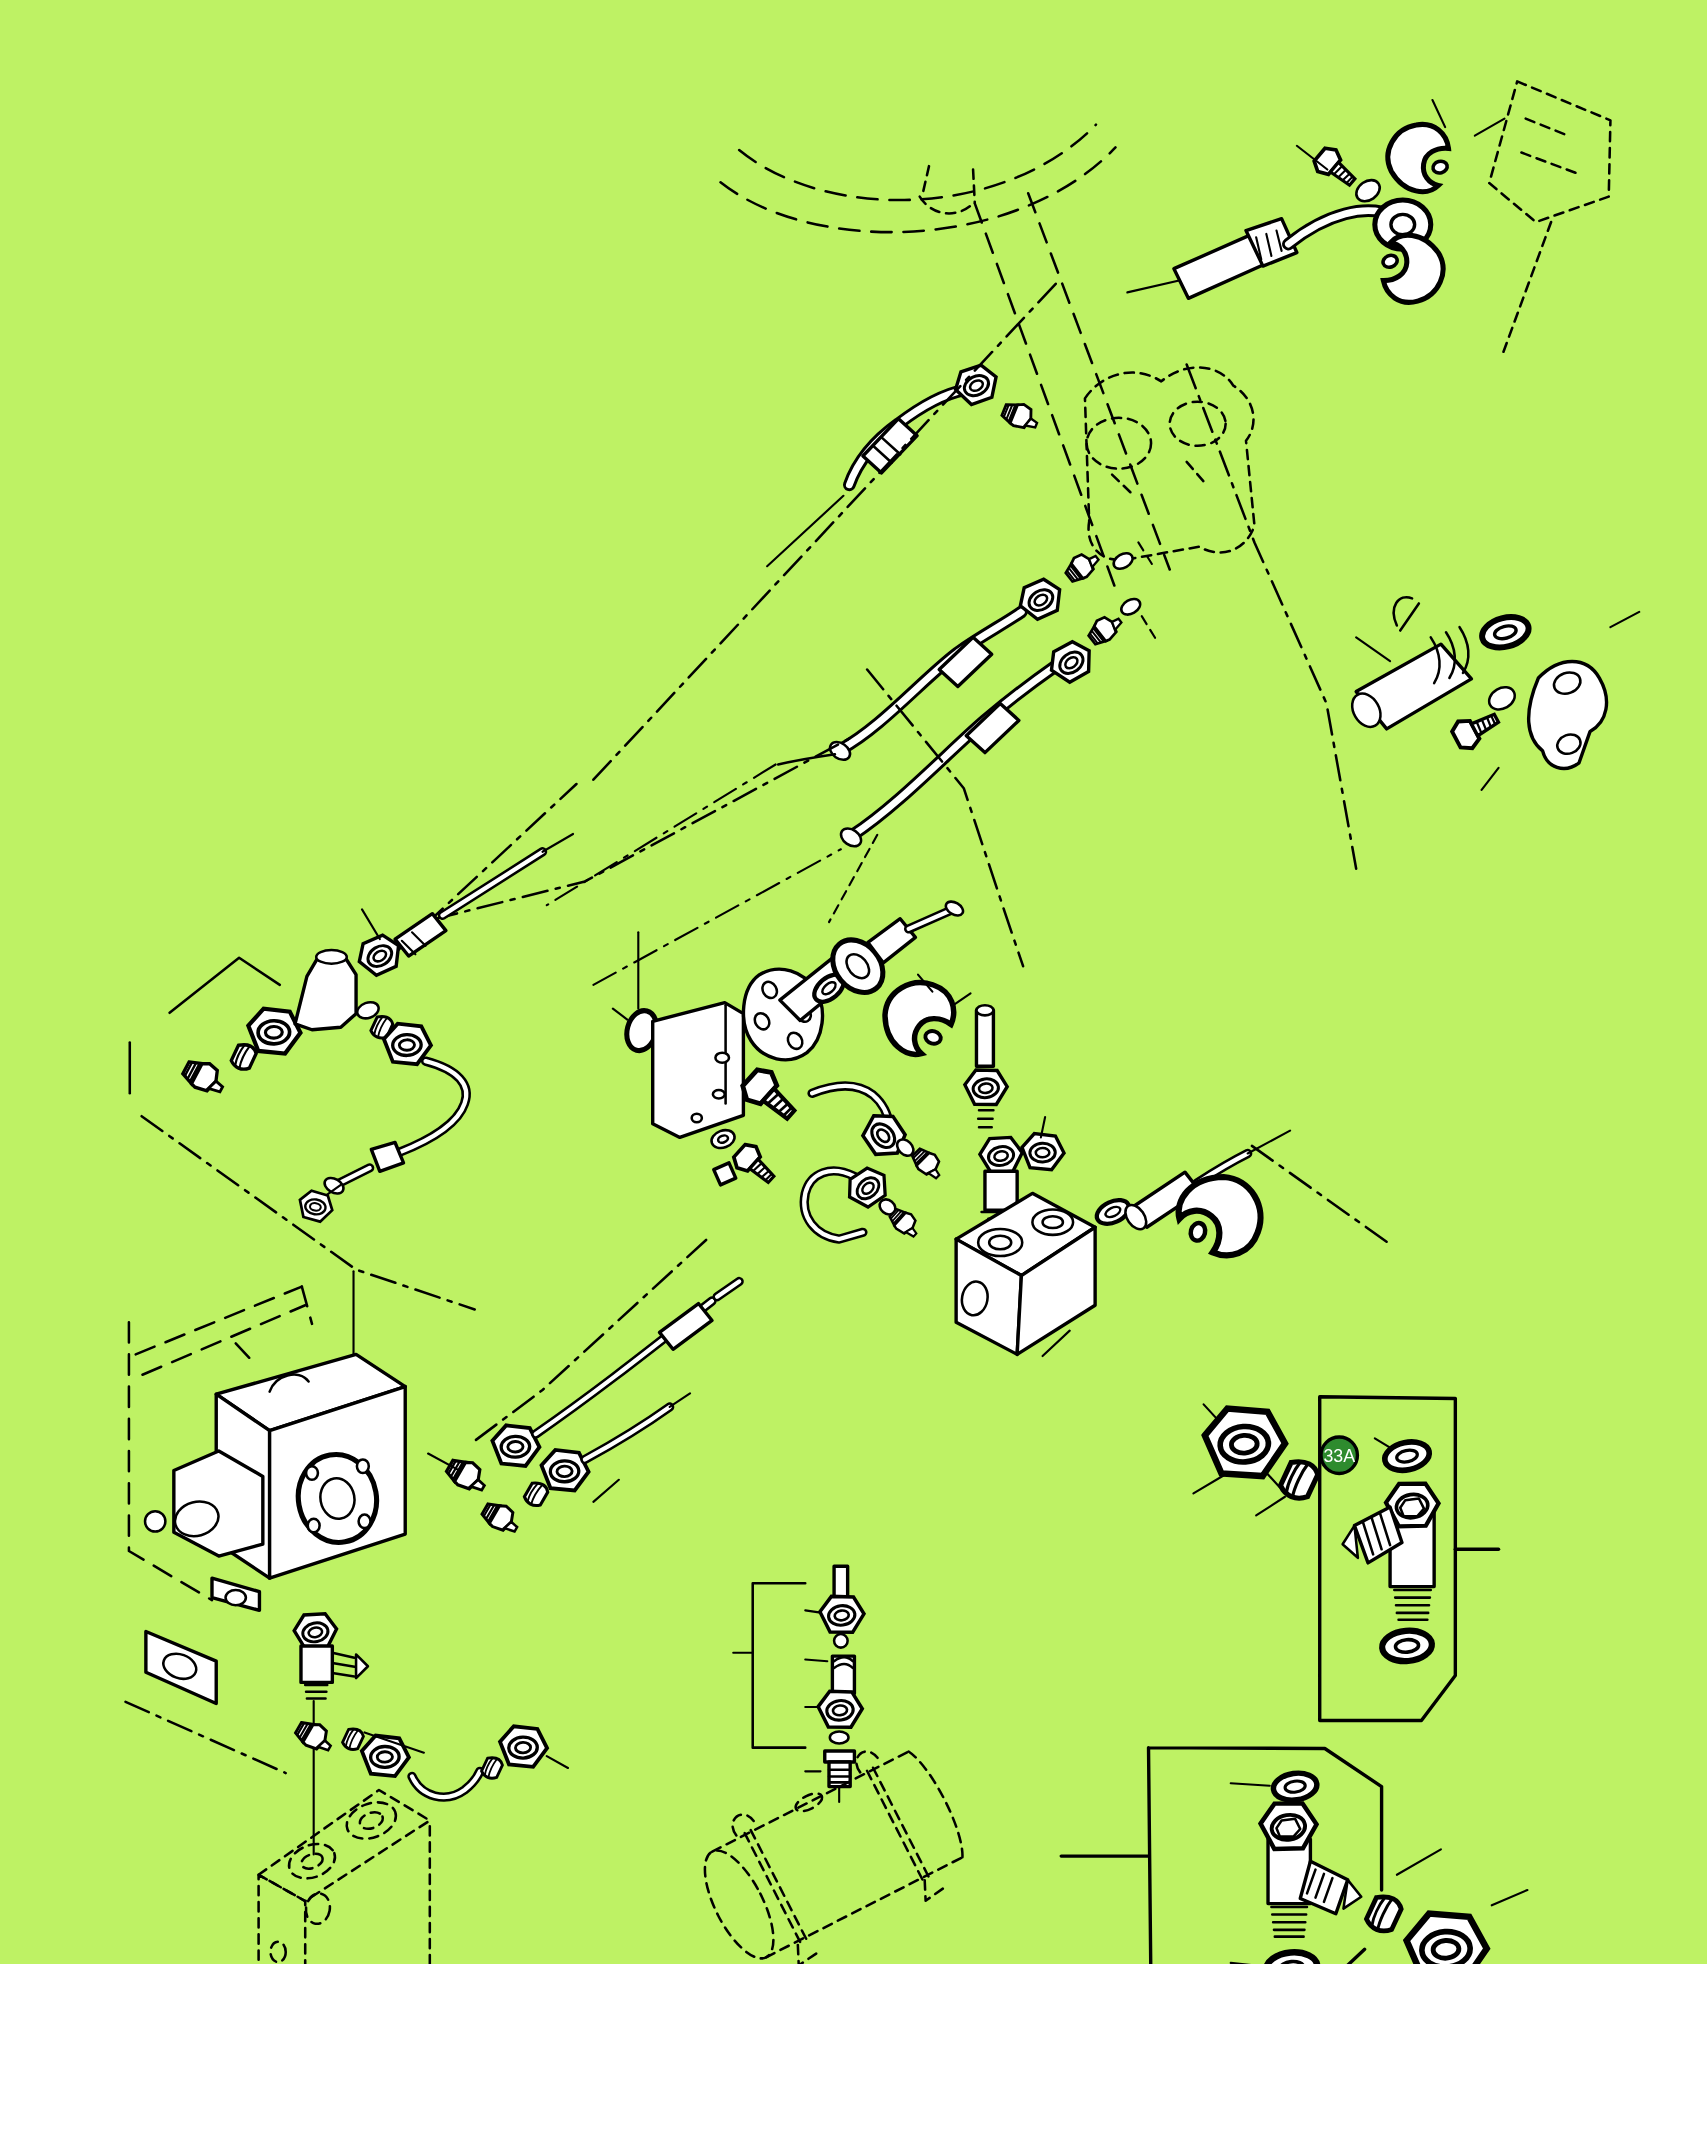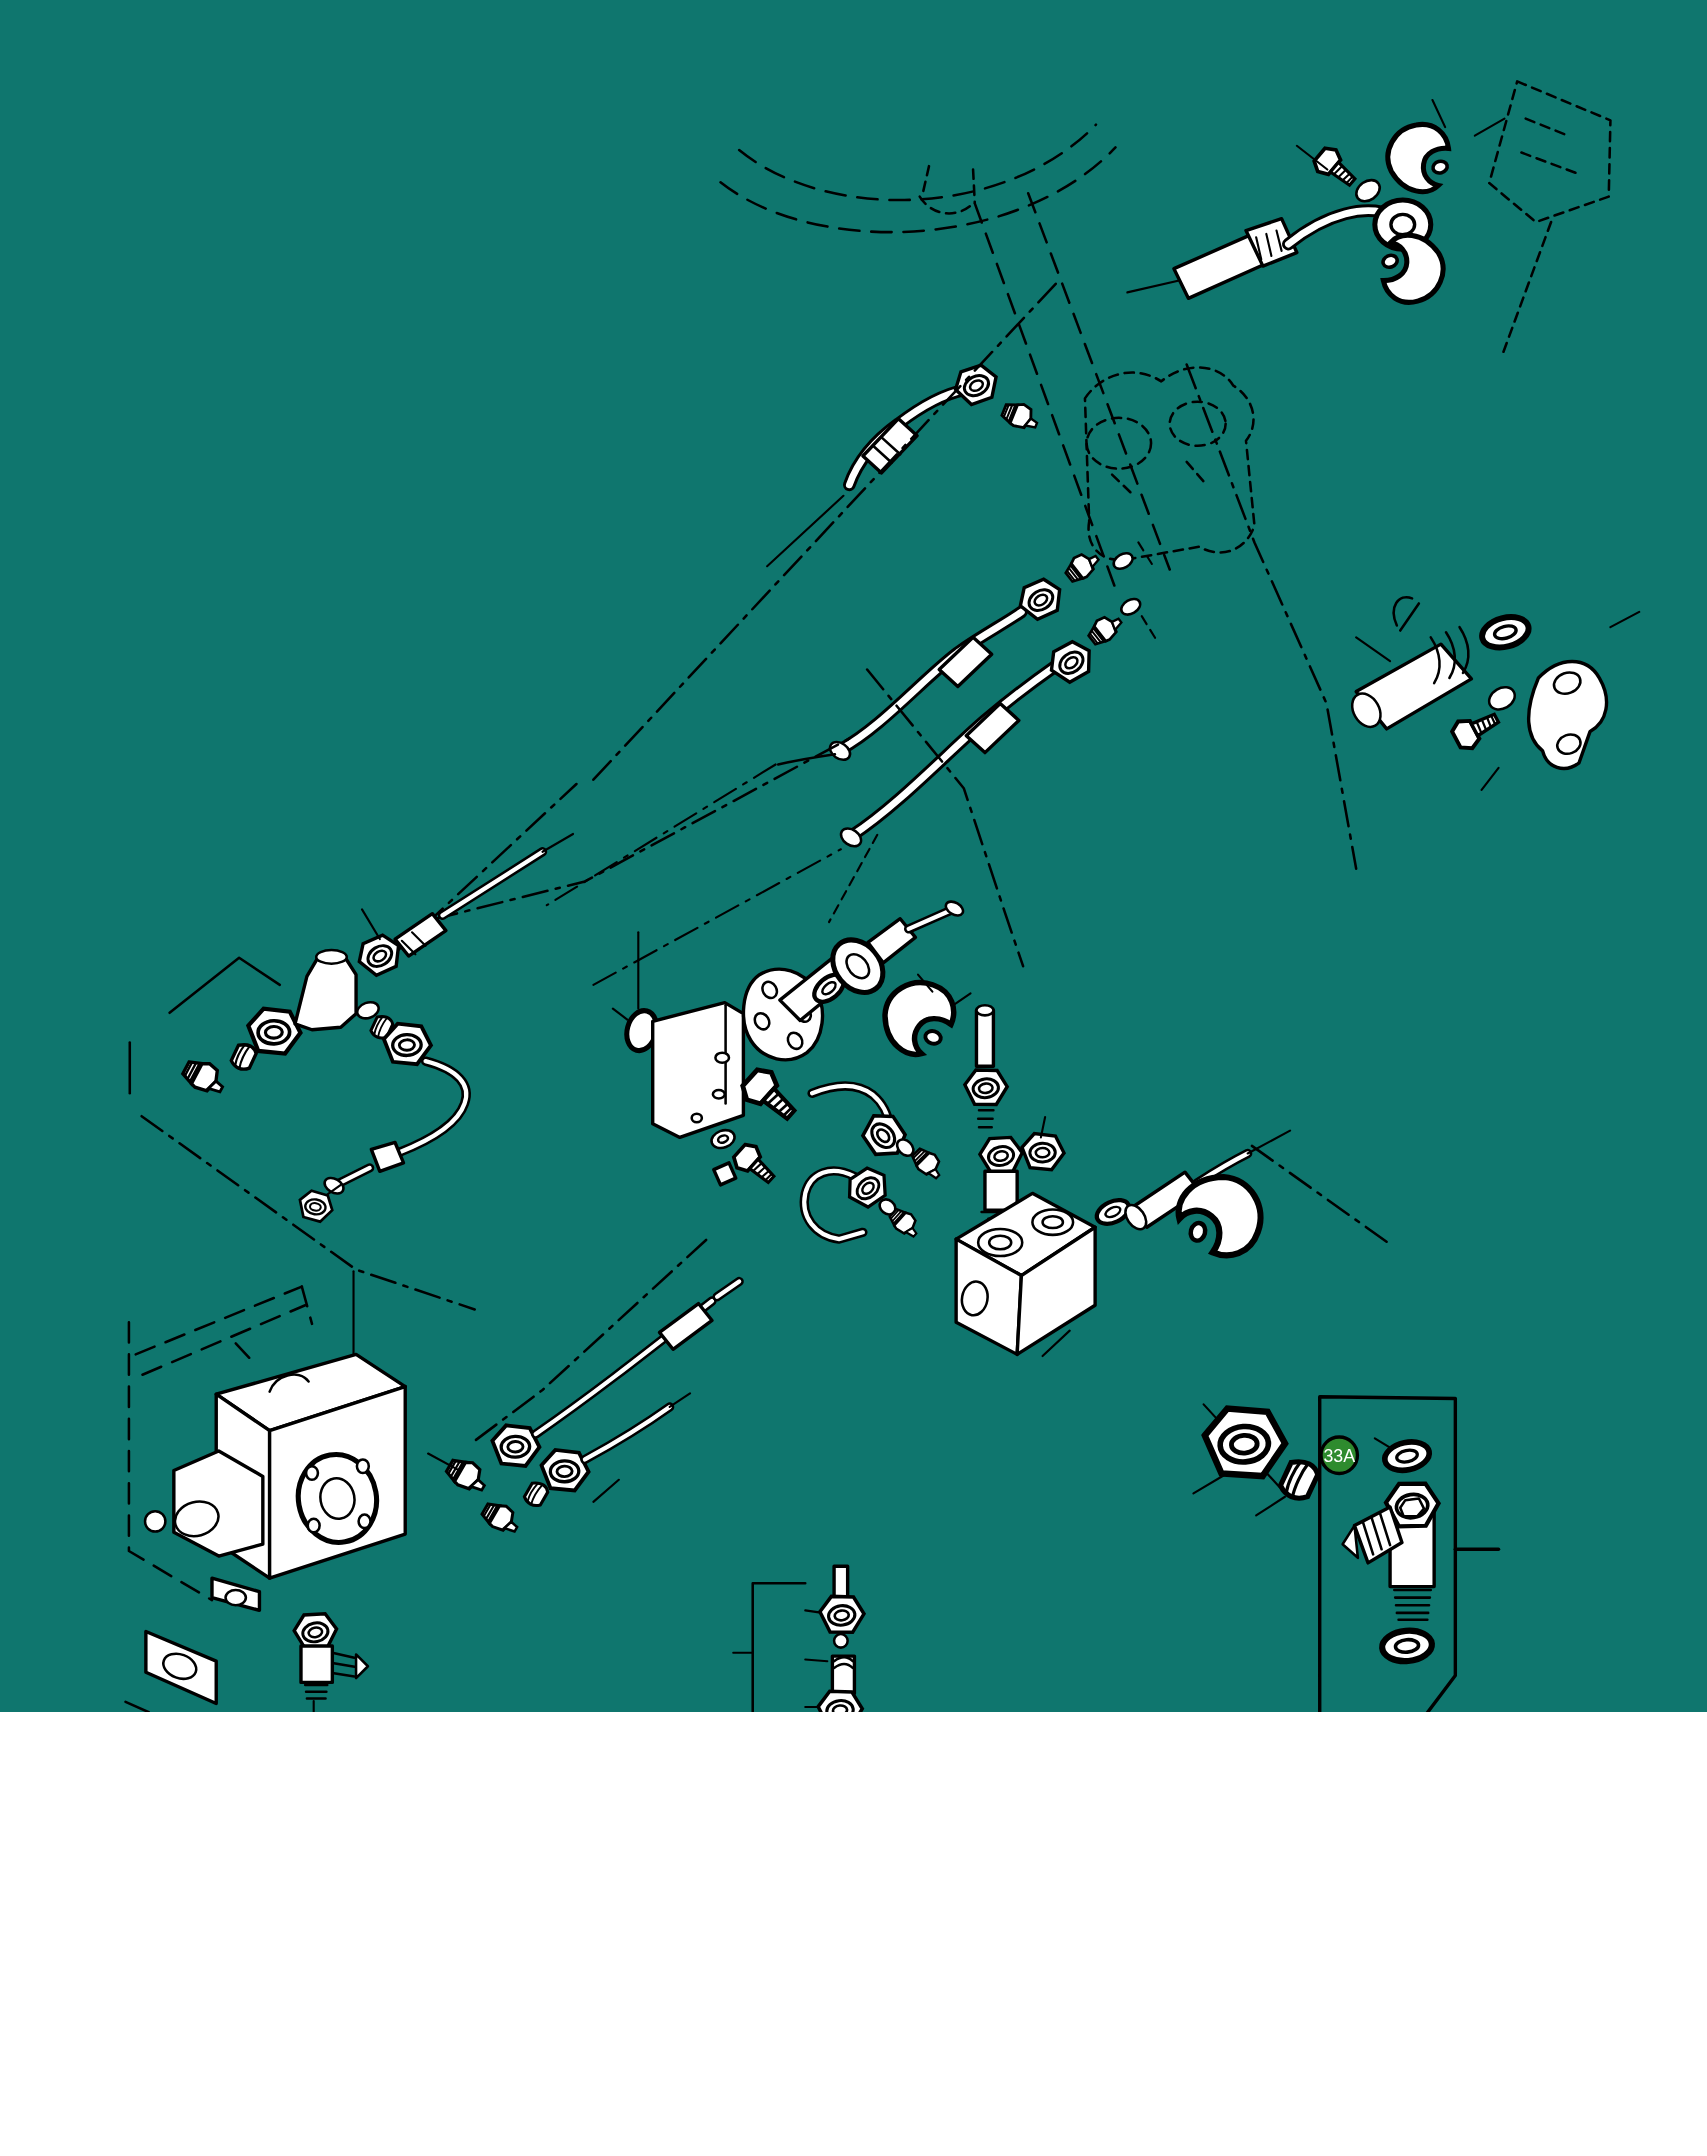--- a/index.html
+++ b/index.html
@@ -1,16 +1,16 @@
 <!DOCTYPE html>
 <html style="font-size:13.6px"><head>
 <meta charset="utf-8">
 <style>
   html,body{margin:0;padding:0;background:#ffffff;}
-  .stage{position:relative;width:1708px;height:1712px;background:#0f766e;overflow:hidden;
+  .stage{position:relative;width:1708px;height:1964px;background:#bef264;overflow:hidden;
          font-family:"Liberation Sans", sans-serif;}
   svg{position:absolute;left:0;top:0;}
   .ln{fill:none;stroke:#000;stroke-width:4;stroke-linecap:round;stroke-linejoin:round}
   .fw{fill:#fff;stroke:#000;stroke-width:4;stroke-linejoin:round}
   .t2{stroke-width:2.5}
   .t3{stroke-width:3}
   .t6{stroke-width:6}
   .dsh{stroke-dasharray:24 14}
   .dsh2{stroke-dasharray:11 8}
   .ddot{stroke-dasharray:30 10 5 10}

